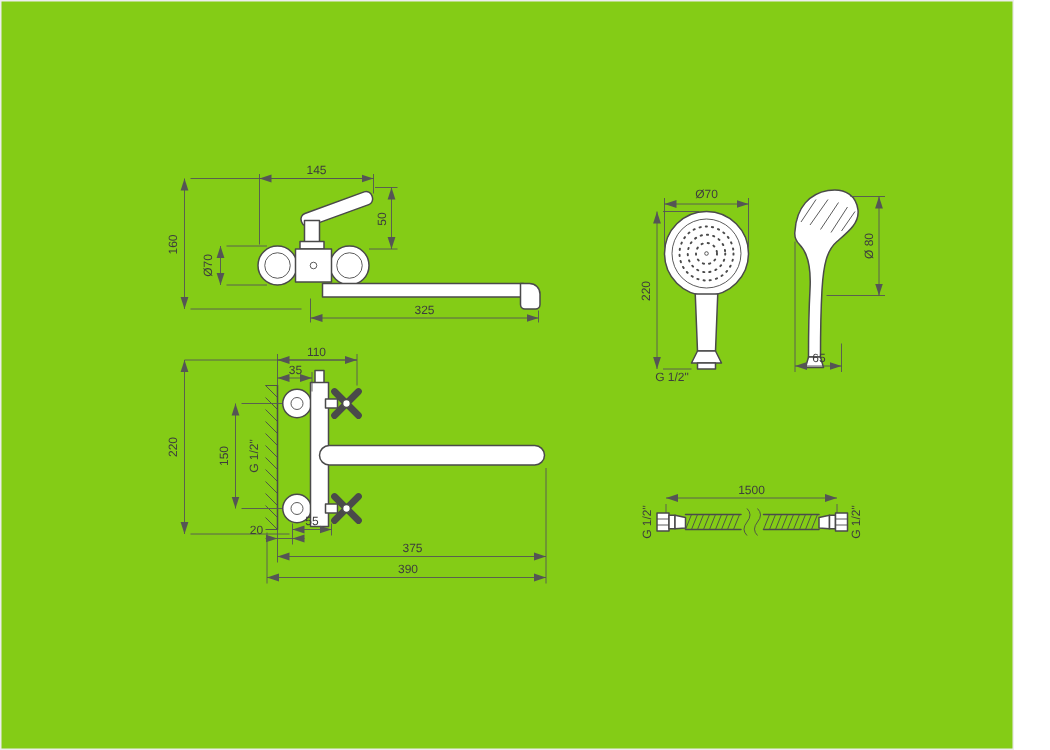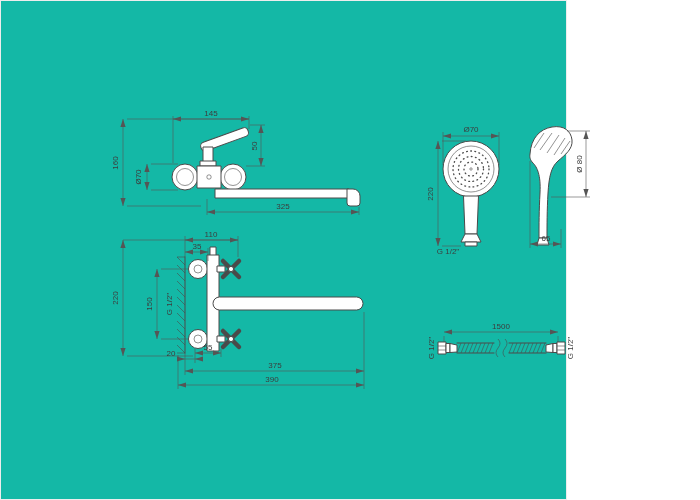--- a/index.html
+++ b/index.html
@@ -1,16 +1,16 @@
 <!DOCTYPE html>
 <html><head>
 <meta charset="utf-8">
 <style>
   html,body{margin:0;padding:0;background:#ffffff;}
-  .stage{position:relative;width:567px;height:500px;background:#14b8a6;
+  .stage{position:relative;width:676px;height:500px;background:#84cc16;
          border:1px solid #ededed;box-sizing:border-box;
          font-family:"Liberation Sans",sans-serif;}
   svg{display:block;}
   .dim-text{font-family:"Liberation Sans",sans-serif;font-size:8px;fill:#3d3d3d;}
   text{text-anchor:middle;}
   .ol{fill:none;stroke:#4a4a4a;stroke-width:1;stroke-linejoin:round;stroke-linecap:round;}
   .olf{fill:#ffffff;stroke:#4a4a4a;stroke-width:1;stroke-linejoin:round;}
   .dim{stroke:#555555;stroke-width:0.6;fill:none;}
   .thin{stroke:#4a4a4a;stroke-width:0.6;fill:none;}
   .xarm{stroke:#4a4a4a;stroke-width:4.5;stroke-linecap:round;}

